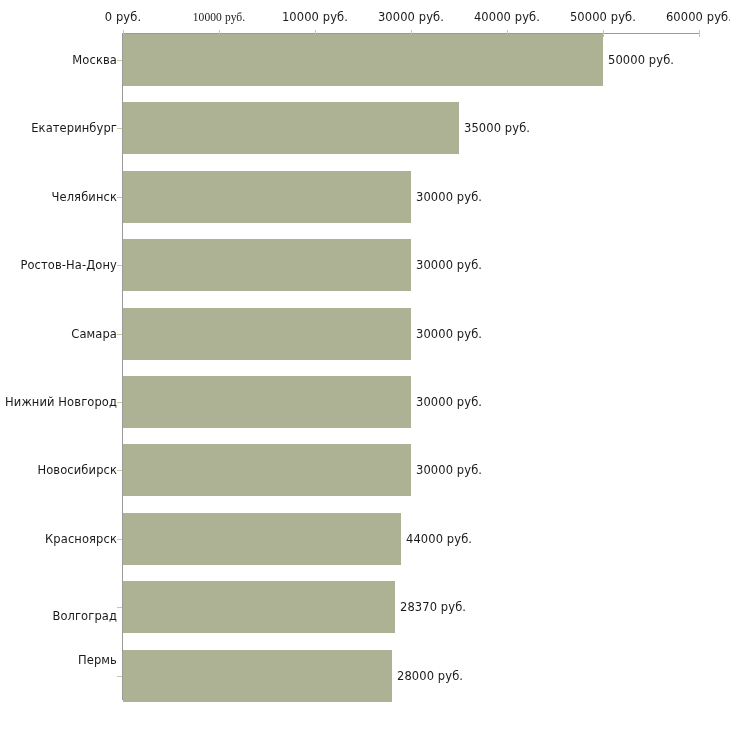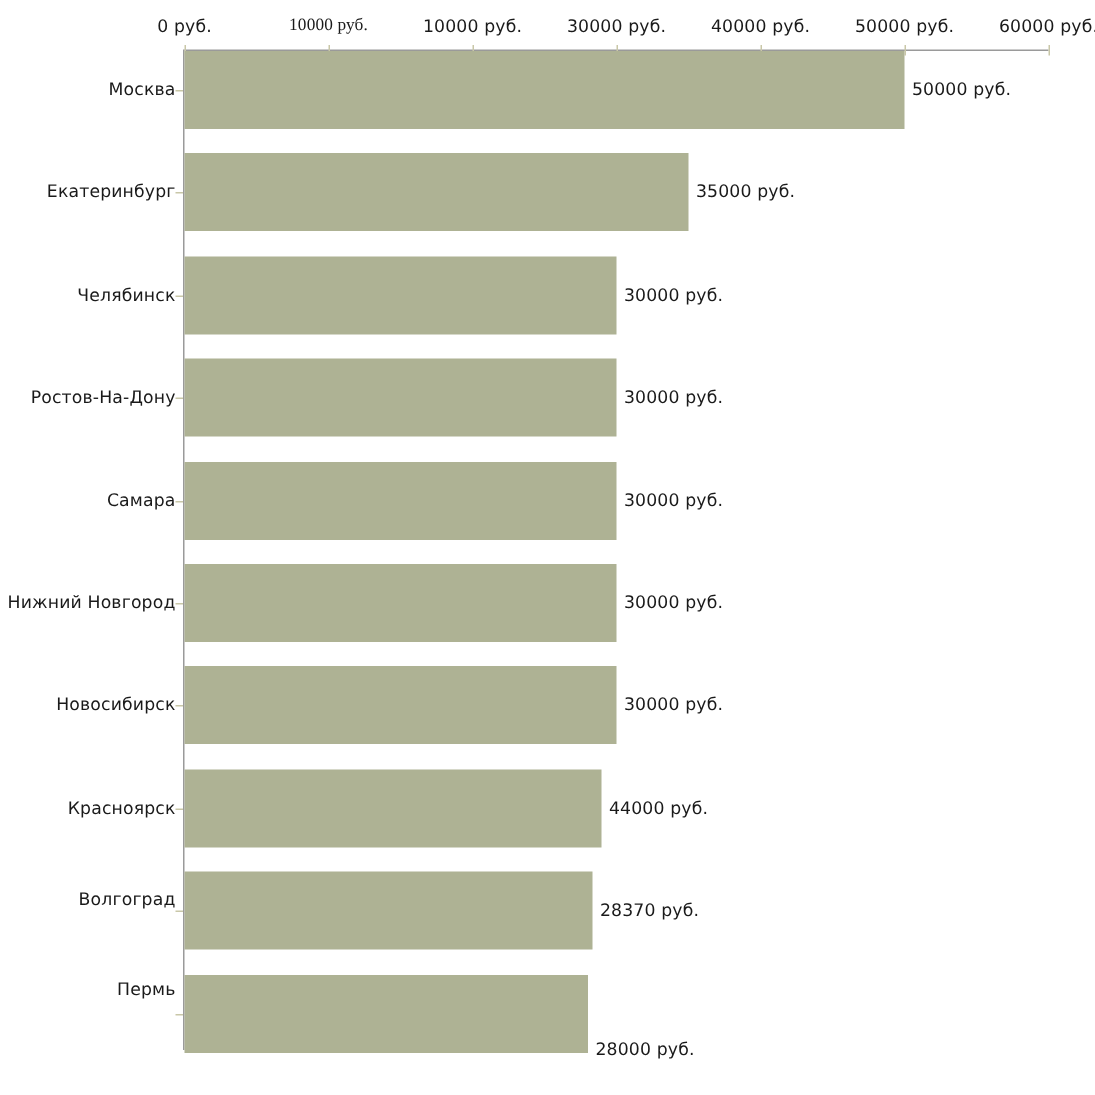--- a/index.html
+++ b/index.html
@@ -129,21 +129,21 @@
     </div>
   <div id="cat-labels-layer">
       <div class="cat-label" style="top: 60px;">Москва</div>
       <div class="cat-label" style="top: 128px; text-align: center;">Екатеринбург</div>
       <div class="cat-label" style="top: 197px;">Челябинск</div>
       <div class="cat-label" style="top: 265px;">Ростов-На-Дону</div>
       <div class="cat-label" style="top: 334px; text-align: center;">Самара</div>
       <div class="cat-label" style="top: 402px;">Нижний Новгород</div>
       <div class="cat-label" style="top: 470px; padding-left: 28px;">Новосибирск</div>
       <div class="cat-label" style="top: 539px;">Красноярск</div>
-      <div class="cat-label" style="top: 600px; text-align: right;">Волгоград</div>
+      <div class="cat-label" style="top: 616px; text-align: right;">Волгоград</div>
       <div class="cat-label" style="top: 660px;">Пермь</div>
     </div>
   <div id="bars-layer">
       <div class="bar" style="top: 34px; height: 52px; width: 480px; background: rgb(174, 178, 148);"></div>
       <div class="bar-value" style="left: 608px; top: 60px;">50000 руб.</div>
       <div class="bar" style="top: 102px; height: 52px; width: 336px; background: rgb(174, 178, 148);"></div>
       <div class="bar-value" style="left: 464px; top: 128px;">35000 руб.</div>
       <div class="bar" style="top: 171px; height: 52px; width: 288px; background: rgb(174, 178, 148);"></div>
       <div class="bar-value" style="left: 416px; top: 197px;">30000 руб.</div>
       <div class="bar" style="top: 239px; height: 52px; width: 288px; background: rgb(174, 178, 148);"></div>
@@ -152,16 +152,16 @@
       <div class="bar-value" style="left: 416px; top: 334px;">30000 руб.</div>
       <div class="bar" style="top: 376px; height: 52px; width: 288px; background: rgb(174, 178, 148);"></div>
       <div class="bar-value" style="left: 416px; top: 402px;">30000 руб.</div>
       <div class="bar" style="top: 444px; height: 52px; width: 288px; background: rgb(174, 178, 148);"></div>
       <div class="bar-value" style="left: 416px; top: 470px;">30000 руб.</div>
       <div class="bar" style="top: 513px; height: 52px; width: 278px; background: rgb(174, 178, 148);"></div>
       <div class="bar-value" style="left: 406px; top: 539px;">44000 руб.</div>
       <div class="bar" style="top: 581px; height: 52px; width: 272px; background: rgb(174, 178, 148);"></div>
       <div class="bar-value" style="left: 400px; top: 607px;">28370 руб.</div>
       <div class="bar" style="top: 650px; height: 52px; width: 269px; background: rgb(174, 178, 148);"></div>
-      <div class="bar-value" style="left: 397px; top: 676px; margin-top: 24px;">28000 руб.</div>
+      <div class="bar-value" style="left: 397px; top: 676px;">28000 руб.</div>
     </div>
 
 </div>
 
 </body></html>

